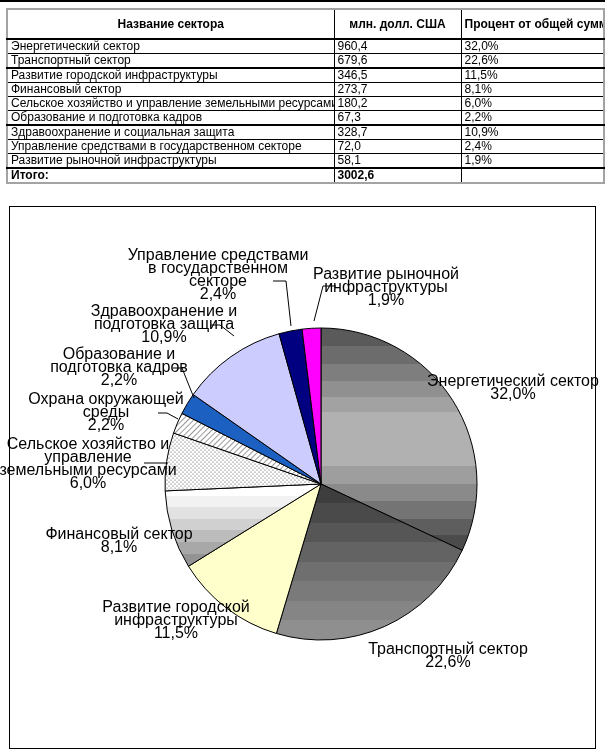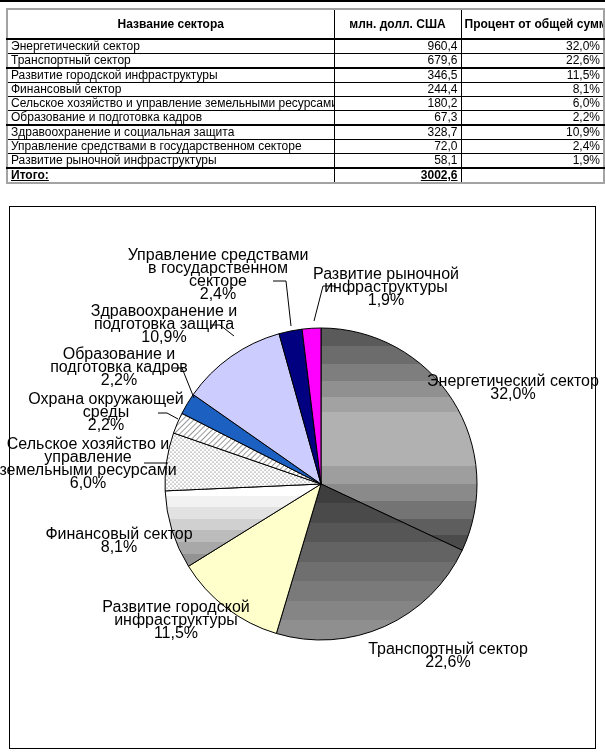--- a/index.html
+++ b/index.html
@@ -15,23 +15,23 @@
     border-collapse:collapse;table-layout:fixed;
     border:2px solid #a3a3a3;font-size:12px;
   }
   .sector-table th,.sector-table td{
     border:1px solid #000;padding:0 3px;overflow:hidden;white-space:nowrap;
   }
   .sector-table thead th{
     border-bottom:2px solid #000;font-weight:bold;text-align:center;height:28px;line-height:14px;
   }
   .sector-table td{height:13px;line-height:13px;}
-  .sector-table td.num{text-align:right;}
+  .sector-table td.num{text-align:left;}
   .sector-table tr.thick td{border-bottom:2px solid #000;}
-  .sector-table tfoot td{border-top:2px solid #000;font-weight:bold;text-decoration:underline;}
+  .sector-table tfoot td{border-top:2px solid #000;font-weight:bold;}
 
   
   .chart-box{
     position:absolute;left:9px;top:206px;width:585px;height:541px;
     border:1px solid #000;background:#fff;
   }
   .chart-box svg{position:absolute;left:0;top:0;}
   .callout{
     position:absolute;transform:translateX(-50%);
     font-size:16px;line-height:13px;text-align:center;white-space:nowrap;
@@ -77,21 +77,21 @@
           <td class="num">679,6</td>
           <td class="num">22,6%</td>
         </tr>
         <tr>
           <td>Развитие городской инфраструктуры</td>
           <td class="num">346,5</td>
           <td class="num">11,5%</td>
         </tr>
         <tr>
           <td>Финансовый сектор</td>
-          <td class="num">244,4</td>
+          <td class="num">273,7</td>
           <td class="num">8,1%</td>
         </tr>
         <tr>
           <td>Сельское хозяйство и управление земельными ресурсами</td>
           <td class="num">180,2</td>
           <td class="num">6,0%</td>
         </tr>
         <tr class="thick">
           <td>Образование и подготовка кадров</td>
           <td class="num">67,3</td>

